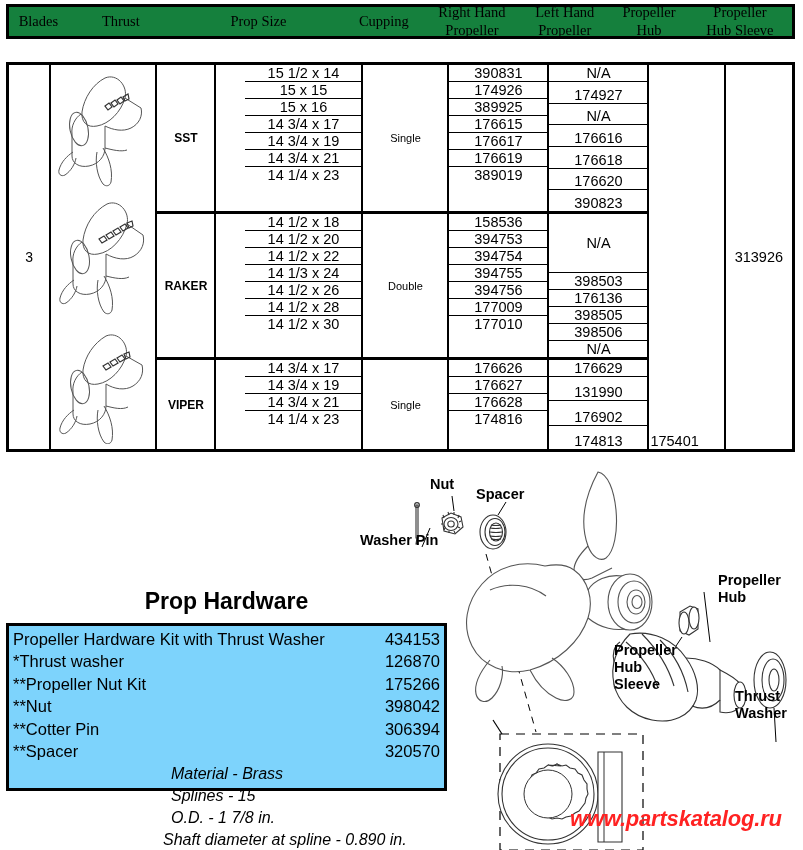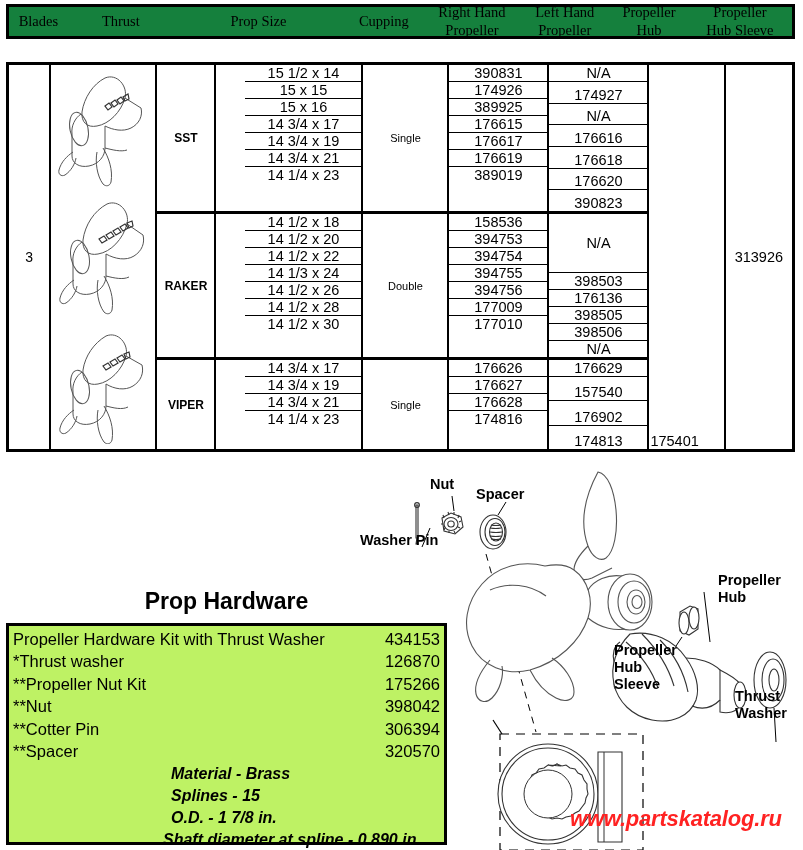--- a/index.html
+++ b/index.html
@@ -148,40 +148,39 @@
   #hw-title {
     position: absolute;
     left: 6px; top: 588px;
     width: 441px;
     text-align: center;
     font-size: 23px; font-weight: bold;
   }
   #hw-box {
     position: absolute;
     left: 6px; top: 623px;
-    width: 441px; height: 222px;
+    width: 441px; height: 168px;
     border: 3px solid #000;
     box-sizing: border-box;
-    background: #bef264;
+    background: #7dd3fc;
     padding: 2px 4px 0 4px;
   }
   .hw-row {
     display: flex;
     justify-content: space-between;
     font-size: 16.5px;
     line-height: 1.36;
     white-space: nowrap;
   }
   .hw-spec {
     font-size: 16px;
     font-style: italic;
     line-height: 1.38;
     padding-left: 158px;
     white-space: nowrap;
-    font-weight: bold;
   }
 
   
   #diagram {
     position: absolute;
     left: 330px; top: 462px;
     width: 473px; height: 388px;
   }
   #diagram svg { display: block; }
   .dlabel {
@@ -374,21 +373,21 @@
       </div>
       <div class="g-cup">Single</div>
       <div class="g-rh">
         <div class="cell">176626</div>
         <div class="cell">176627</div>
         <div class="cell">176628</div>
         <div class="cell">174816</div>
       </div>
       <div class="g-lh">
         <div class="cell">176629</div>
-        <div class="cell">157540</div>
+        <div class="cell">131990</div>
         <div class="cell">176902</div>
         <div class="cell">174813</div>
       </div>
     </div>
 
   </div>
 
   <div class="col" id="col-hub">
     <span>175401</span>
   </div>

